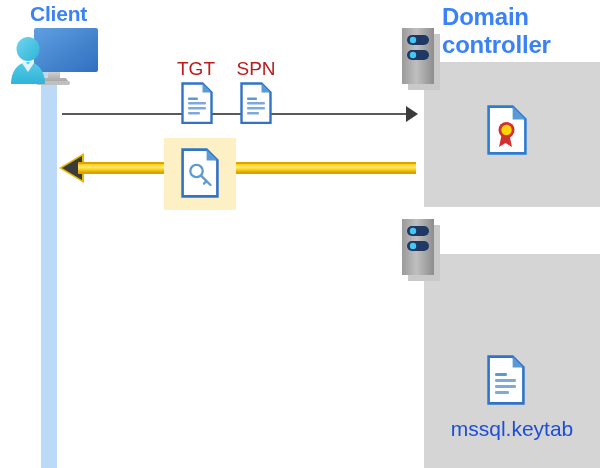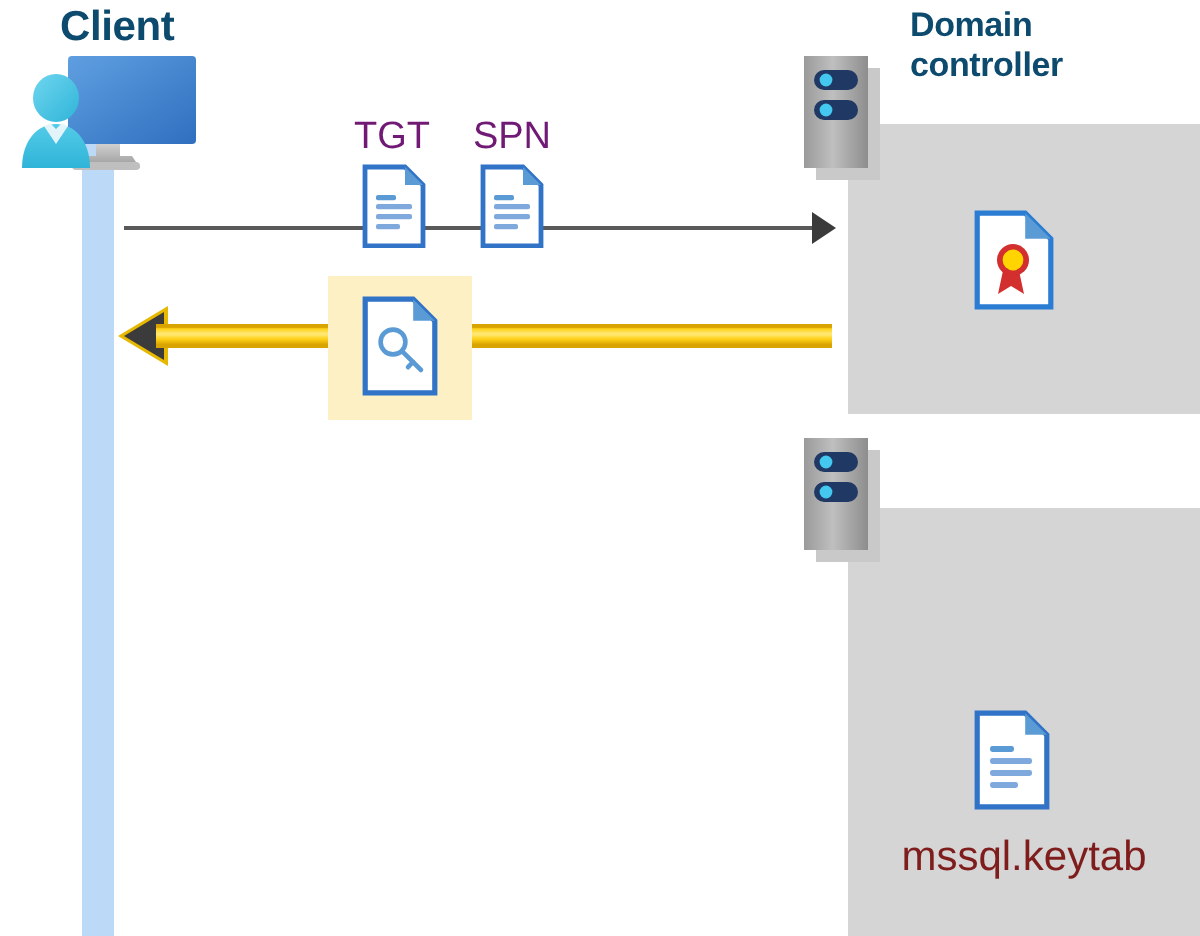--- a/index.html
+++ b/index.html
@@ -17,31 +17,31 @@
     background: #ffffff;
     overflow: hidden;
   }
 
   
   .abs { position: absolute; }
 
   
   .title {
     font-weight: bold;
-    color: #0c4a6e;
+    color: #3b82f6;
     letter-spacing: -0.2px;
     line-height: 1.15;
   }
   #client-title {
     left: 30px; top: 2px;
     font-size: 21px;
   }
   #dc-title {
-    left: 455px; top: 3px;
-    font-size: 17px;
+    left: 442px; top: 3px;
+    font-size: 24px;
     width: 140px;
   }
   #linux-title {
     left: 452px; top: 226px;
     font-size: 20px;
   }
 
   
   #client-lifeline {
     left: 41px; top: 72px;
@@ -103,33 +103,33 @@
   
   #key-highlight {
     left: 164px; top: 138px;
     width: 72px; height: 72px;
     background: #fdf0c4;
   }
 
   
   .doc-label {
     font-size: 19px;
-    color: #701a75;
+    color: #b91c1c;
     text-align: center;
   }
   #tgt-label { left: 170px; top: 58px; width: 52px; }
   #spn-label { left: 228px; top: 58px; width: 56px; }
 
   
   #keytab-caption {
     left: 424px; top: 417px;
     width: 176px;
     text-align: center;
     font-size: 21px;
-    color: #7f1d1d;
+    color: #1d4ed8;
   }
 
   
   #tgt-doc  { left: 181px; top: 82px;  width: 32px; height: 42px; }
   #spn-doc  { left: 240px; top: 82px;  width: 32px; height: 42px; }
   #key-doc  { left: 181px; top: 148px; width: 38px; height: 50px; }
   #cert-doc { left: 487px; top: 105px; width: 40px; height: 50px; }
   #sql-icon { left: 487px; top: 278px; width: 42px; height: 52px; }
   #keytab-doc { left: 487px; top: 355px; width: 38px; height: 50px; }
 </style>

